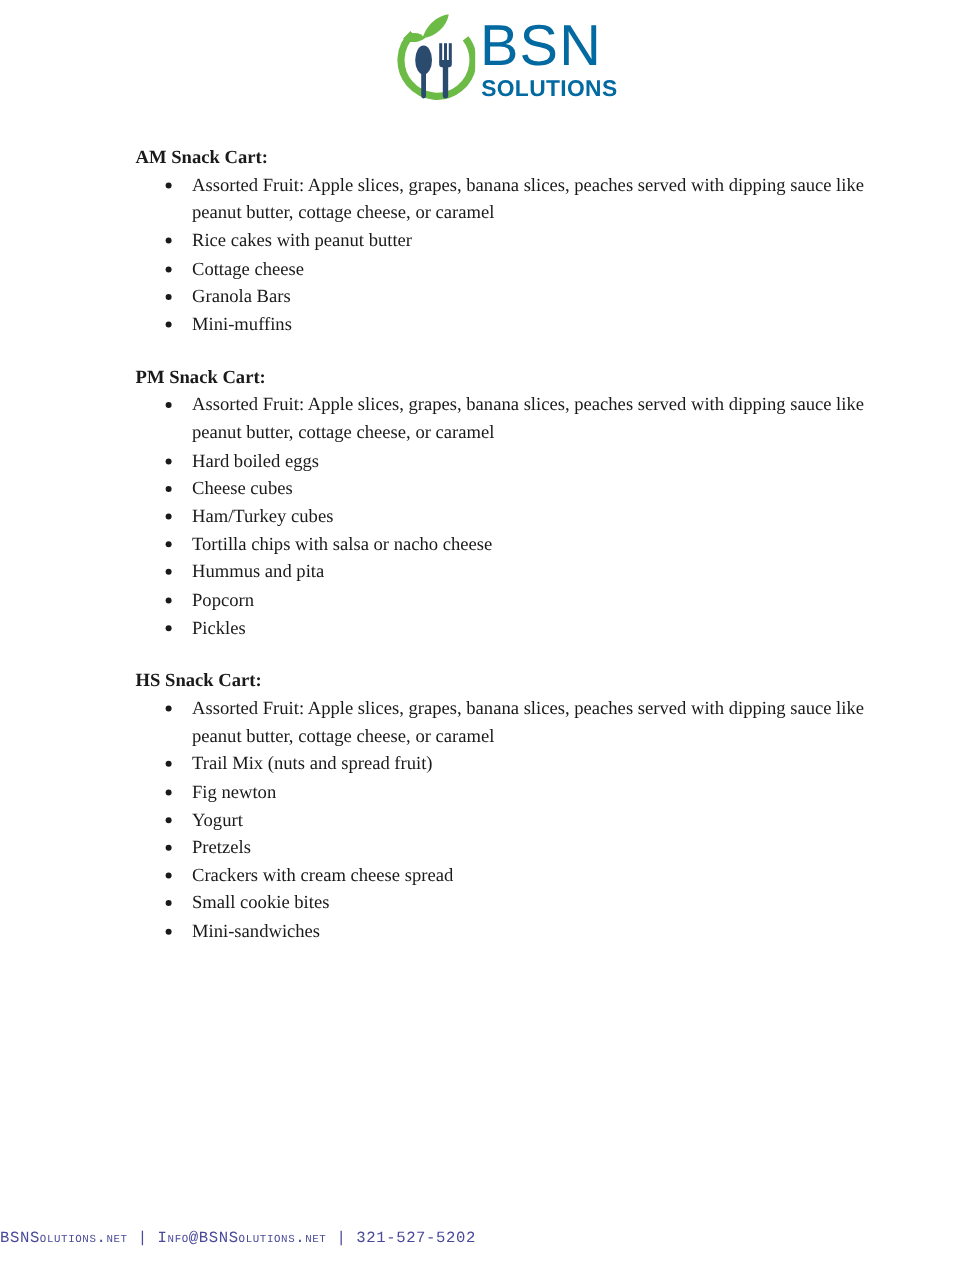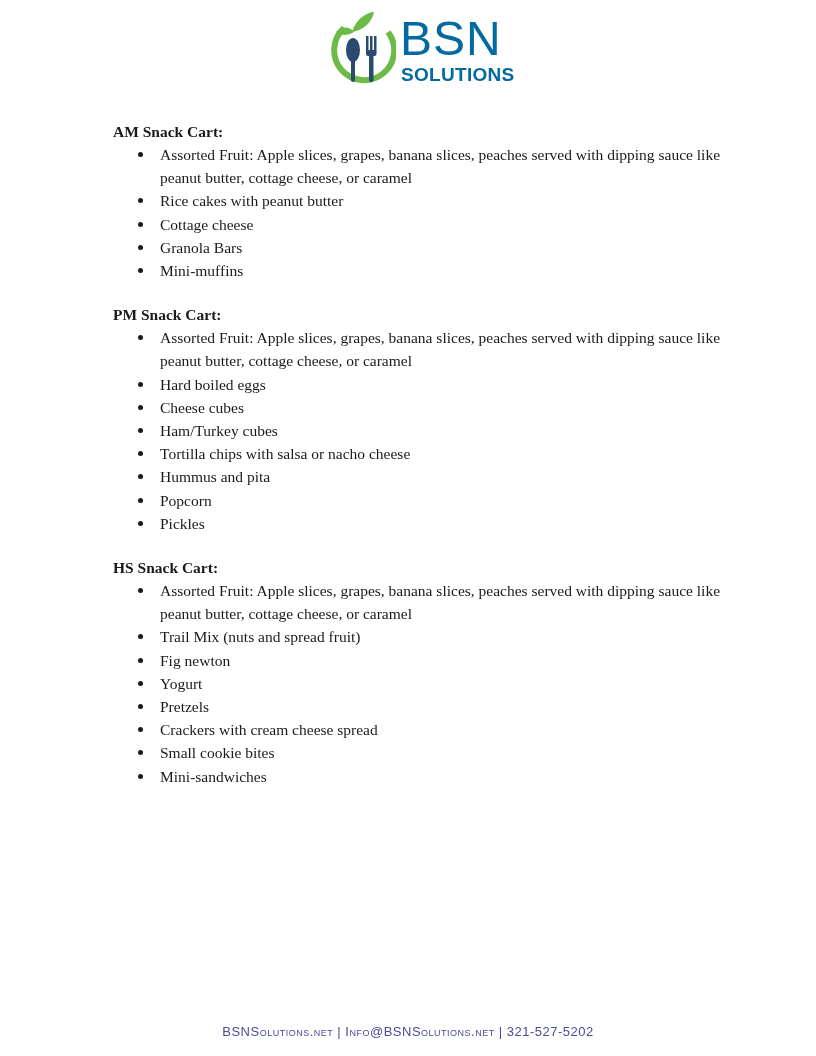--- a/index.html
+++ b/index.html
@@ -11,22 +11,22 @@
   .logo-text-sub { position: absolute; left: 71px; top: 56px; font-family: "Liberation Sans", sans-serif;
          font-weight: bold; font-size: 19px; line-height: 18px; color: #0369a1; letter-spacing: 0.3px; }
   .logo-mark { position: absolute; left: 0; top: 0; width: 66px; height: 76px; }
   .content { position: absolute; left: 113px; top: 120px; width: 640px; }
   .section { margin-bottom: 21px; }
   .section-title { font-weight: bold; font-size: 15.5px; line-height: 23px; margin: 0; }
   ul { margin: 0; padding: 0 0 0 47px; list-style: none; }
   li { position: relative; font-size: 15.5px; line-height: 23.2px; }
   li::before { content: ""; position: absolute; left: -22px; top: 9px; width: 5px; height: 5px;
          border-radius: 50%; background: #1a1a1a; }
-  .footer { position: absolute; left: 0; width: 816px; top: 1024px; text-align: center;
-         font-family: Liberation Sans, sans-serif; font-variant: small-caps; font-size: 13px;
+  .footer { position: absolute; left: 0; width: 816px; top: 1024px; 
+         font-family: Liberation Mono, monospace; font-variant: small-caps; font-size: 13px;
          color: #4a4a9a; letter-spacing: 0.5px; }
 </style>
 </head>
 <body>
 
 <div class="logo">
   <svg class="logo-mark" viewBox="0 0 66 76">
     <path d="M14 18 A30 30 0 1 0 58 22" fill="none" stroke="#6cbb46" stroke-width="6"></path>
     <path d="M22 22 C26 8 38 2 44 2 C42 12 34 20 22 22 Z" fill="#6cbb46"></path>
     <path d="M6 22 C12 16 20 16 24 22 C18 26 10 26 6 22 Z" fill="#6cbb46"></path>

